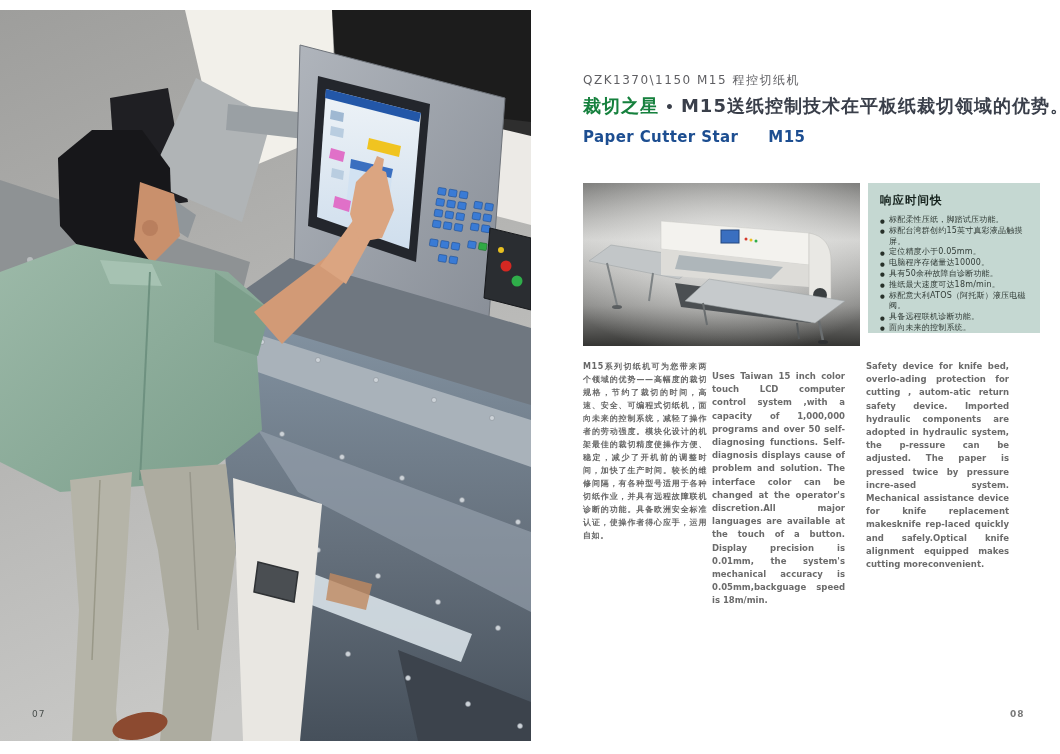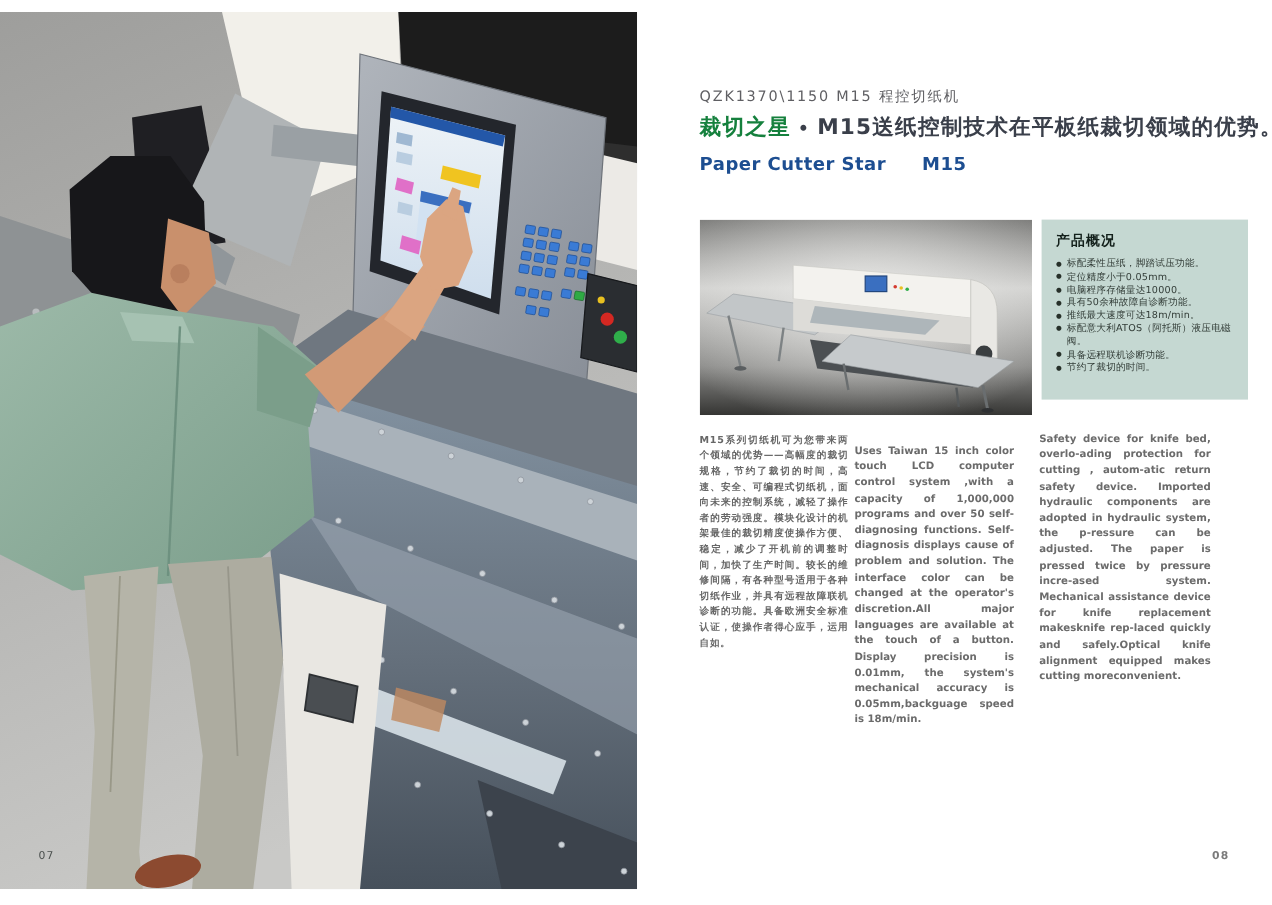--- a/index.html
+++ b/index.html
@@ -297,30 +297,31 @@
         <polygon points="126,96 262,118 232,140 102,118" fill="#c6cacc" stroke="#9aa0a2" stroke-width="0.5"></polygon>
         <line x1="236" y1="138" x2="240" y2="158" stroke="#6a6e70" stroke-width="2.5"></line>
         <line x1="120" y1="120" x2="124" y2="142" stroke="#6a6e70" stroke-width="2"></line>
         <ellipse cx="240" cy="159" rx="5" ry="2" fill="#2e3032"></ellipse>
         <line x1="214" y1="140" x2="216" y2="156" stroke="#55595b" stroke-width="2"></line>
       </g>
     </svg>
   </div>
 
   <div class="overview-box">
-    <h3>产品概况</h3>
+    <h3>响应时间快</h3>
     <ul>
       <li>标配柔性压纸，脚踏试压功能。</li>
+      <li>标配台湾群创约15英寸真彩液晶触摸屏。</li>
       <li>定位精度小于0.05mm。</li>
       <li>电脑程序存储量达10000。</li>
       <li>具有50余种故障自诊断功能。</li>
       <li>推纸最大速度可达18m/min。</li>
       <li>标配意大利ATOS（阿托斯）液压电磁阀。</li>
       <li>具备远程联机诊断功能。</li>
-      <li>节约了裁切的时间。</li>
+      <li>面向未来的控制系统。</li>
     </ul>
   </div>
 
   <div class="col zh">M15系列切纸机可为您带来两个领域的优势——高幅度的裁切规格，节约了裁切的时间，高速、安全、可编程式切纸机，面向未来的控制系统，减轻了操作者的劳动强度。模块化设计的机架最佳的裁切精度使操作方便、稳定，减少了开机前的调整时间，加快了生产时间。较长的维修间隔，有各种型号适用于各种切纸作业，并具有远程故障联机诊断的功能。具备欧洲安全标准认证，使操作者得心应手，运用自如。</div>
   <div class="col en1">Uses Taiwan 15 inch color touch LCD computer control system ,with a capacity of 1,000,000 programs and over 50 self-diagnosing functions. Self-diagnosis displays cause of problem and solution. The interface color can be changed at the operator's discretion.All major languages are available at the touch of a button. Display precision is 0.01mm, the system's mechanical accuracy is 0.05mm,backguage speed is 18m/min.</div>
   <div class="col en2">Safety device for knife bed, overlo-ading protection for cutting , autom-atic return safety device. Imported hydraulic components are adopted in hydraulic system, the p-ressure can be adjusted. The paper is pressed twice by pressure incre-ased system. Mechanical assistance device for knife replacement makesknife rep-laced quickly and safely.Optical knife alignment equipped makes cutting moreconvenient.</div>
 
 </div>
 
 </body></html>

